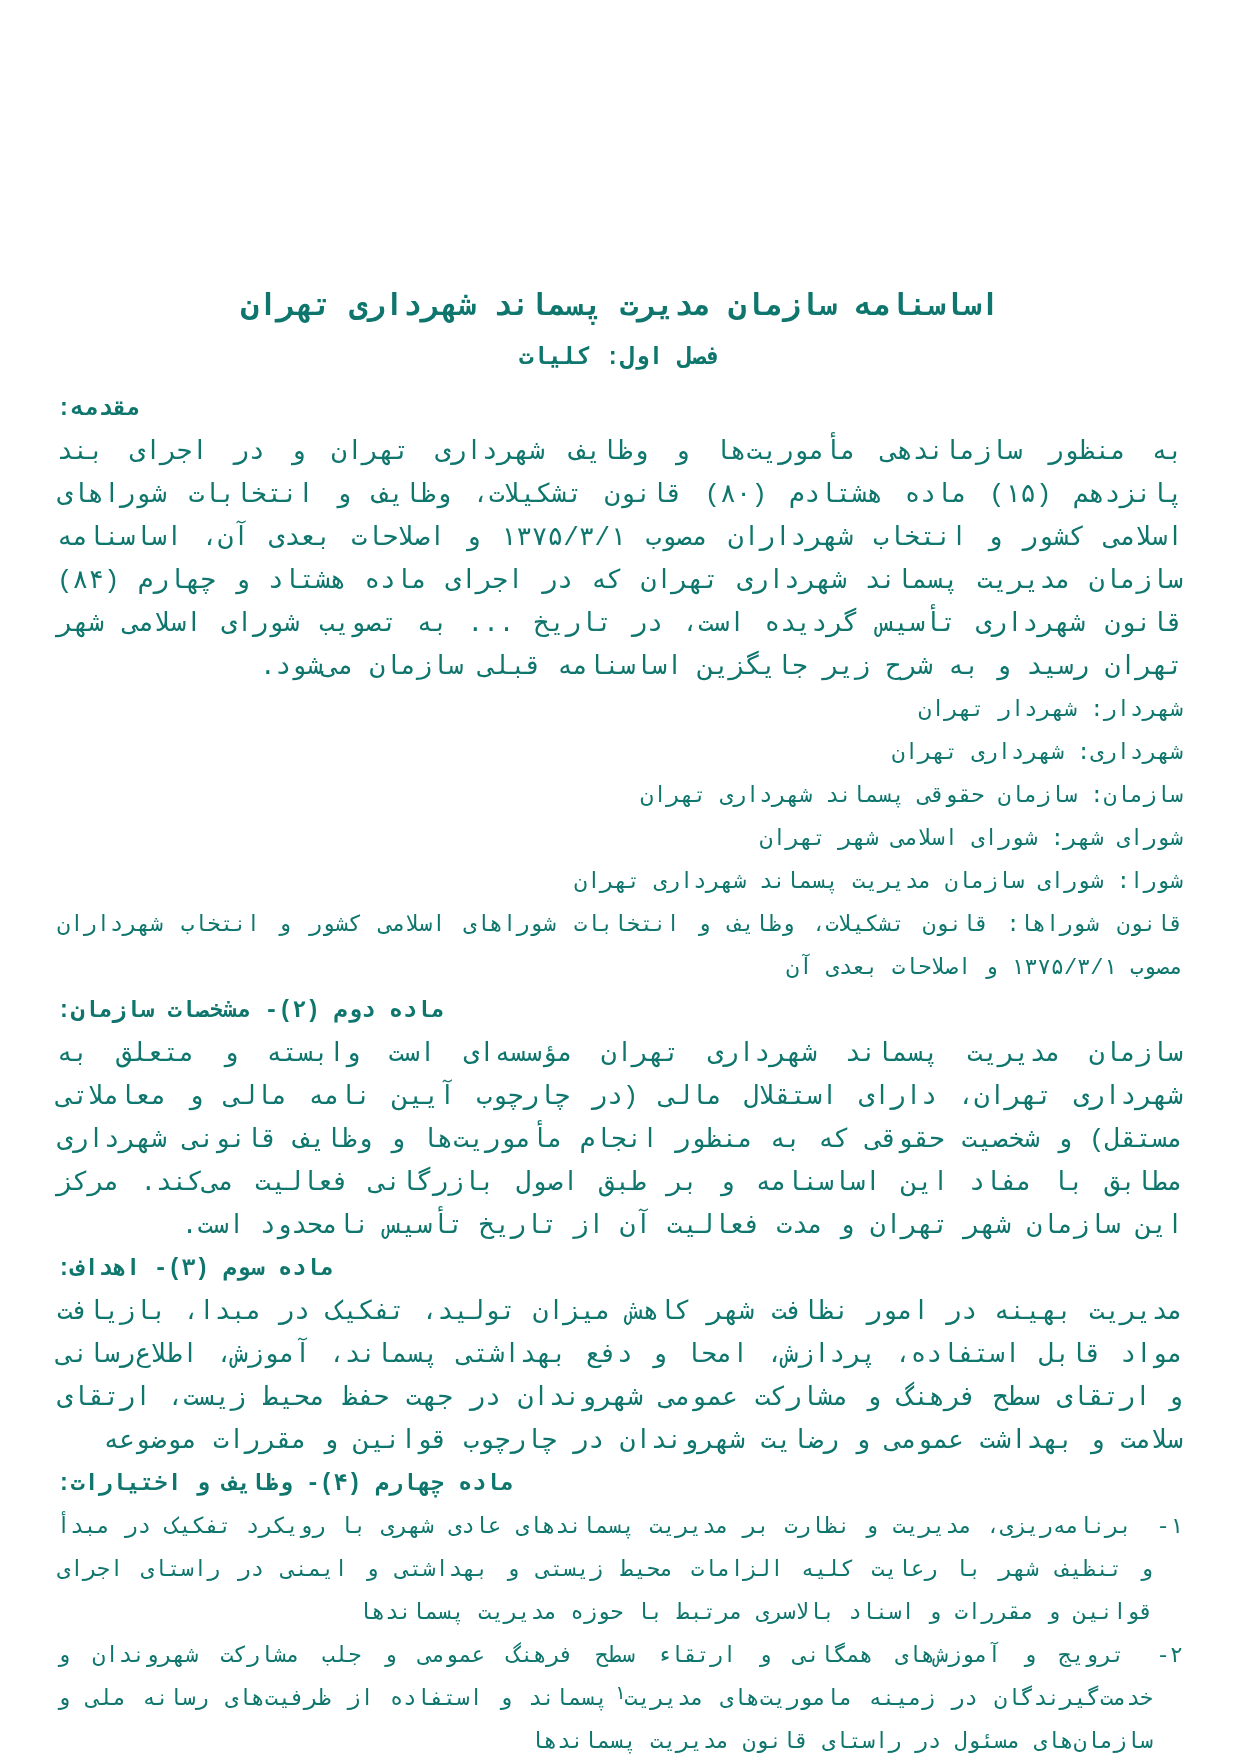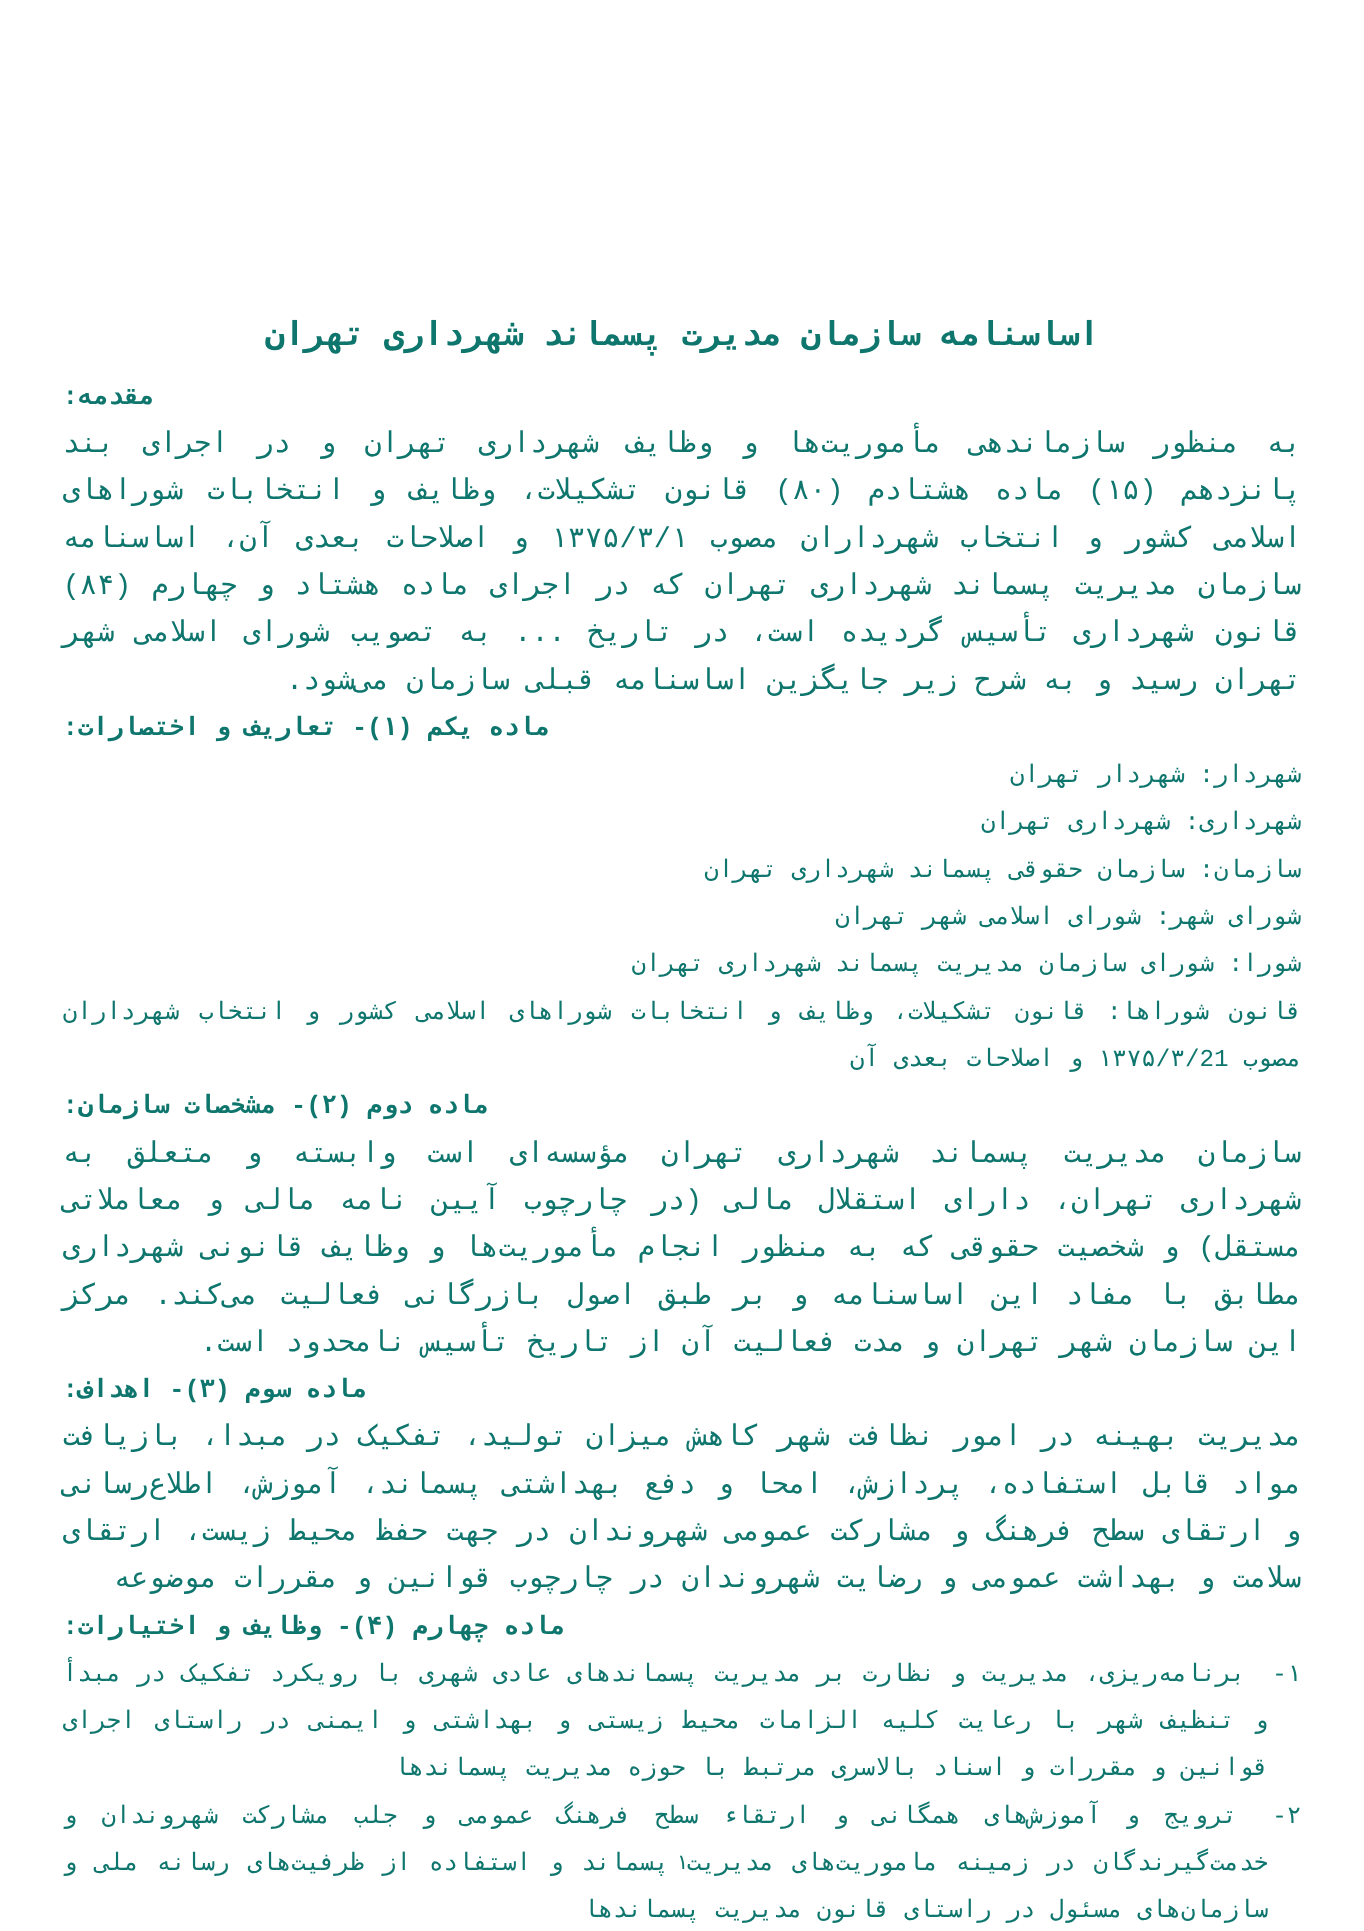--- a/index.html
+++ b/index.html
@@ -78,31 +78,31 @@
     line-height: 28px;
   }
 </style>
 </head>
 <body>
 
 <div class="page">
   <div class="content">
 
     <h1 class="doc-title">اساسنامه سازمان مدیرت پسماند شهرداری تهران</h1>
+    <h2 class="chapter-title">فصل اول: کلیات</h2>
 
     <h3 class="section-heading">مقدمه:</h3>
     <p class="para">به منظور سازماندهی مأموریت‌ها و وظایف شهرداری تهران و در اجرای بند پانزدهم (۱۵) ماده هشتادم (۸۰) قانون تشکیلات، وظایف و انتخابات شوراهای اسلامی کشور و انتخاب شهرداران مصوب ۱۳۷۵/۳/۱ و اصلاحات بعدی آن، اساسنامه سازمان مدیریت پسماند شهرداری تهران که در اجرای ماده هشتاد و چهارم (۸۴) قانون شهرداری تأسیس گردیده است، در تاریخ ... به تصویب شورای اسلامی شهر تهران رسید و به شرح زیر جایگزین اساسنامه قبلی سازمان می‌شود.</p>
 
-    <h3 class="section-heading">ماده یکم (۱)- تعاریف و اختصارات:</h3>
     <p class="def-line">شهردار: شهردار تهران</p>
     <p class="def-line">شهرداری: شهرداری تهران</p>
     <p class="def-line">سازمان: سازمان حقوقی پسماند شهرداری تهران</p>
     <p class="def-line">شورای شهر: شورای اسلامی شهر تهران</p>
     <p class="def-line">شورا: شورای سازمان مدیریت پسماند شهرداری تهران</p>
-    <p class="def-line">قانون شوراها: قانون تشکیلات، وظایف و انتخابات شوراهای اسلامی کشور و انتخاب شهرداران مصوب ۱۳۷۵/۳/21 و اصلاحات بعدی آن</p>
+    <p class="def-line">قانون شوراها: قانون تشکیلات، وظایف و انتخابات شوراهای اسلامی کشور و انتخاب شهرداران مصوب ۱۳۷۵/۳/۱ و اصلاحات بعدی آن</p>
 
     <h3 class="section-heading">ماده دوم (۲)- مشخصات سازمان:</h3>
     <p class="para">سازمان مدیریت پسماند شهرداری تهران مؤسسه‌ای است وابسته و متعلق به شهرداری تهران، دارای استقلال مالی (در چارچوب آیین نامه مالی و معاملاتی مستقل) و شخصیت حقوقی که به منظور انجام مأموریت‌ها و وظایف قانونی شهرداری مطابق با مفاد این اساسنامه و بر طبق اصول بازرگانی فعالیت می‌کند. مرکز این سازمان شهر تهران و مدت فعالیت آن از تاریخ تأسیس نامحدود است.</p>
 
     <h3 class="section-heading">ماده سوم (۳)- اهداف:</h3>
     <p class="para">مدیریت بهینه در امور نظافت شهر کاهش میزان تولید، تفکیک در مبدا، بازیافت مواد قابل استفاده، پردازش، امحا و دفع بهداشتی پسماند، آموزش، اطلاع‌رسانی و ارتقای سطح فرهنگ و مشارکت عمومی شهروندان در جهت حفظ محیط زیست، ارتقای سلامت و بهداشت عمومی و رضایت شهروندان در چارچوب قوانین و مقررات موضوعه</p>
 
     <h3 class="section-heading">ماده چهارم (۴)- وظایف و اختیارات:</h3>
     <div class="list-item">
       <span class="marker">۱-</span>

